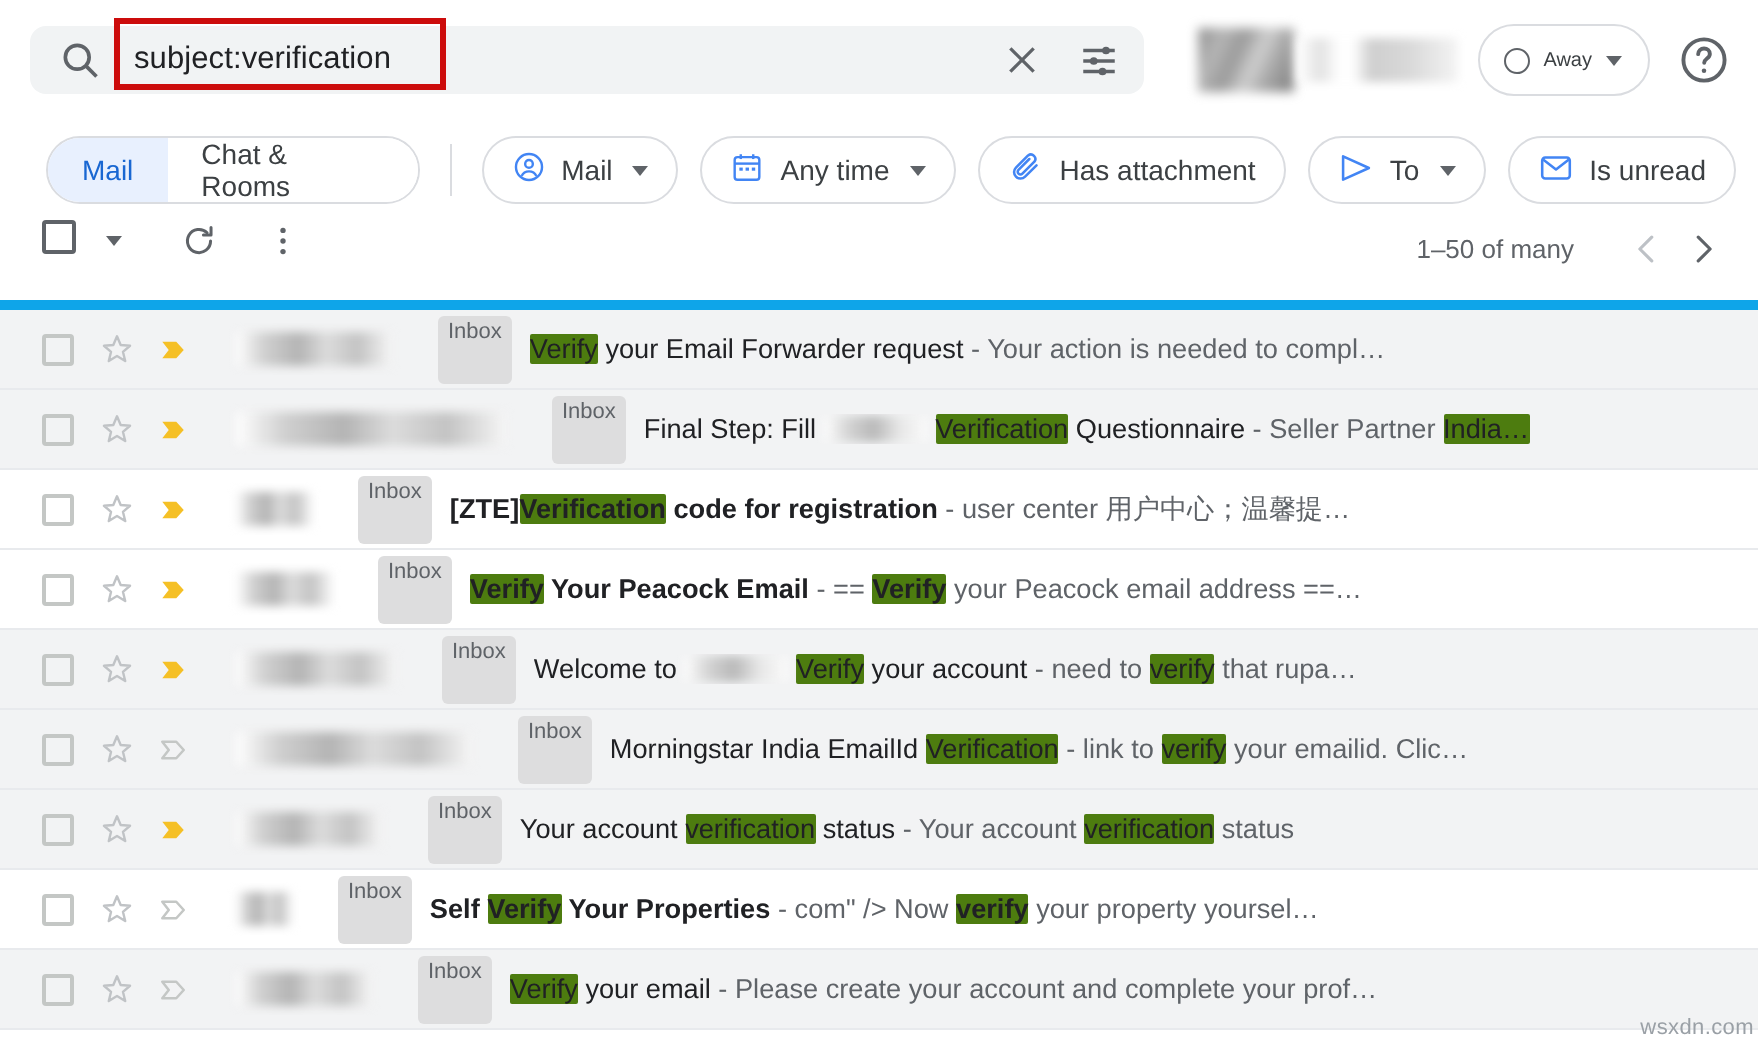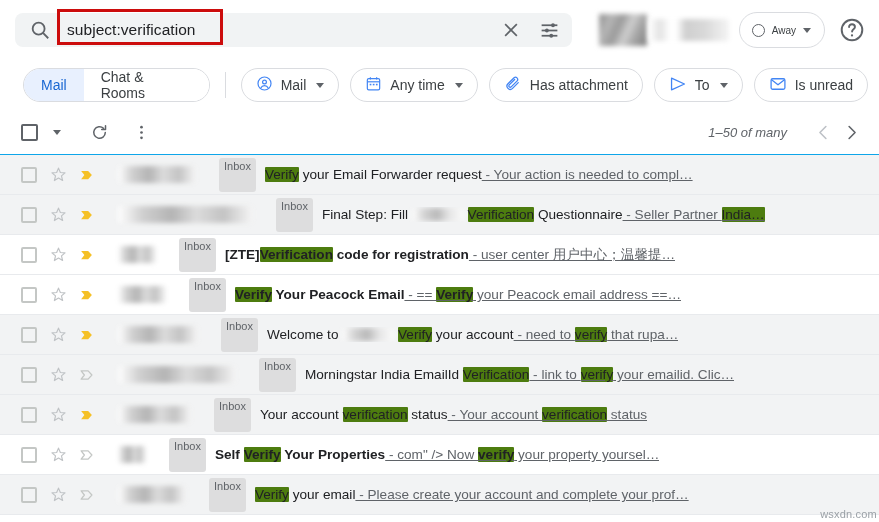--- a/index.html
+++ b/index.html
@@ -193,25 +193,24 @@
     margin-right: 11px;
     white-space: nowrap;
   }
   .chip svg { flex: none; }
   .chip .caret { margin-left: 2px; }
 
   
   .toolbar {
     height: 45px;
     display: flex;
-    align-items: center;
+    align-items: flex-start;
     padding: 0 14px 0 21px;
     box-sizing: border-box;
-    border-bottom: 1px solid #0ea5e9;
-    font-style: italic;
+    border-bottom: 5px solid #0ea5e9;
   }
   .cb {
     width: 17px;
     height: 17px;
     border: 2px solid #5f6368;
     border-radius: 2px;
     box-sizing: border-box;
     cursor: pointer;
   }
   .tool-gap { width: 9px; }
@@ -299,21 +298,21 @@
   }
   .text {
     font-size: 13.6px;
     overflow: hidden;
     text-overflow: ellipsis;
     white-space: nowrap;
     min-width: 0;
   }
   .subj { color: #202124; }
   .row.unread .subj { font-weight: bold; }
-  .snip { color: #5f6368; text-decoration: underline; }
+  .snip { color: #5f6368; }
   .hl { background: #4d7c0f; color: #202124; border-radius: 1px; }
   .row.unread .hl { font-weight: bold; }
   .snip .hl { color: #202124; font-weight: normal; }
   .inline-blur {
     display: inline-block;
     width: 52px;
     height: 13px;
     vertical-align: -2px;
     filter: blur(2.4px);
     border-radius: 2px;

